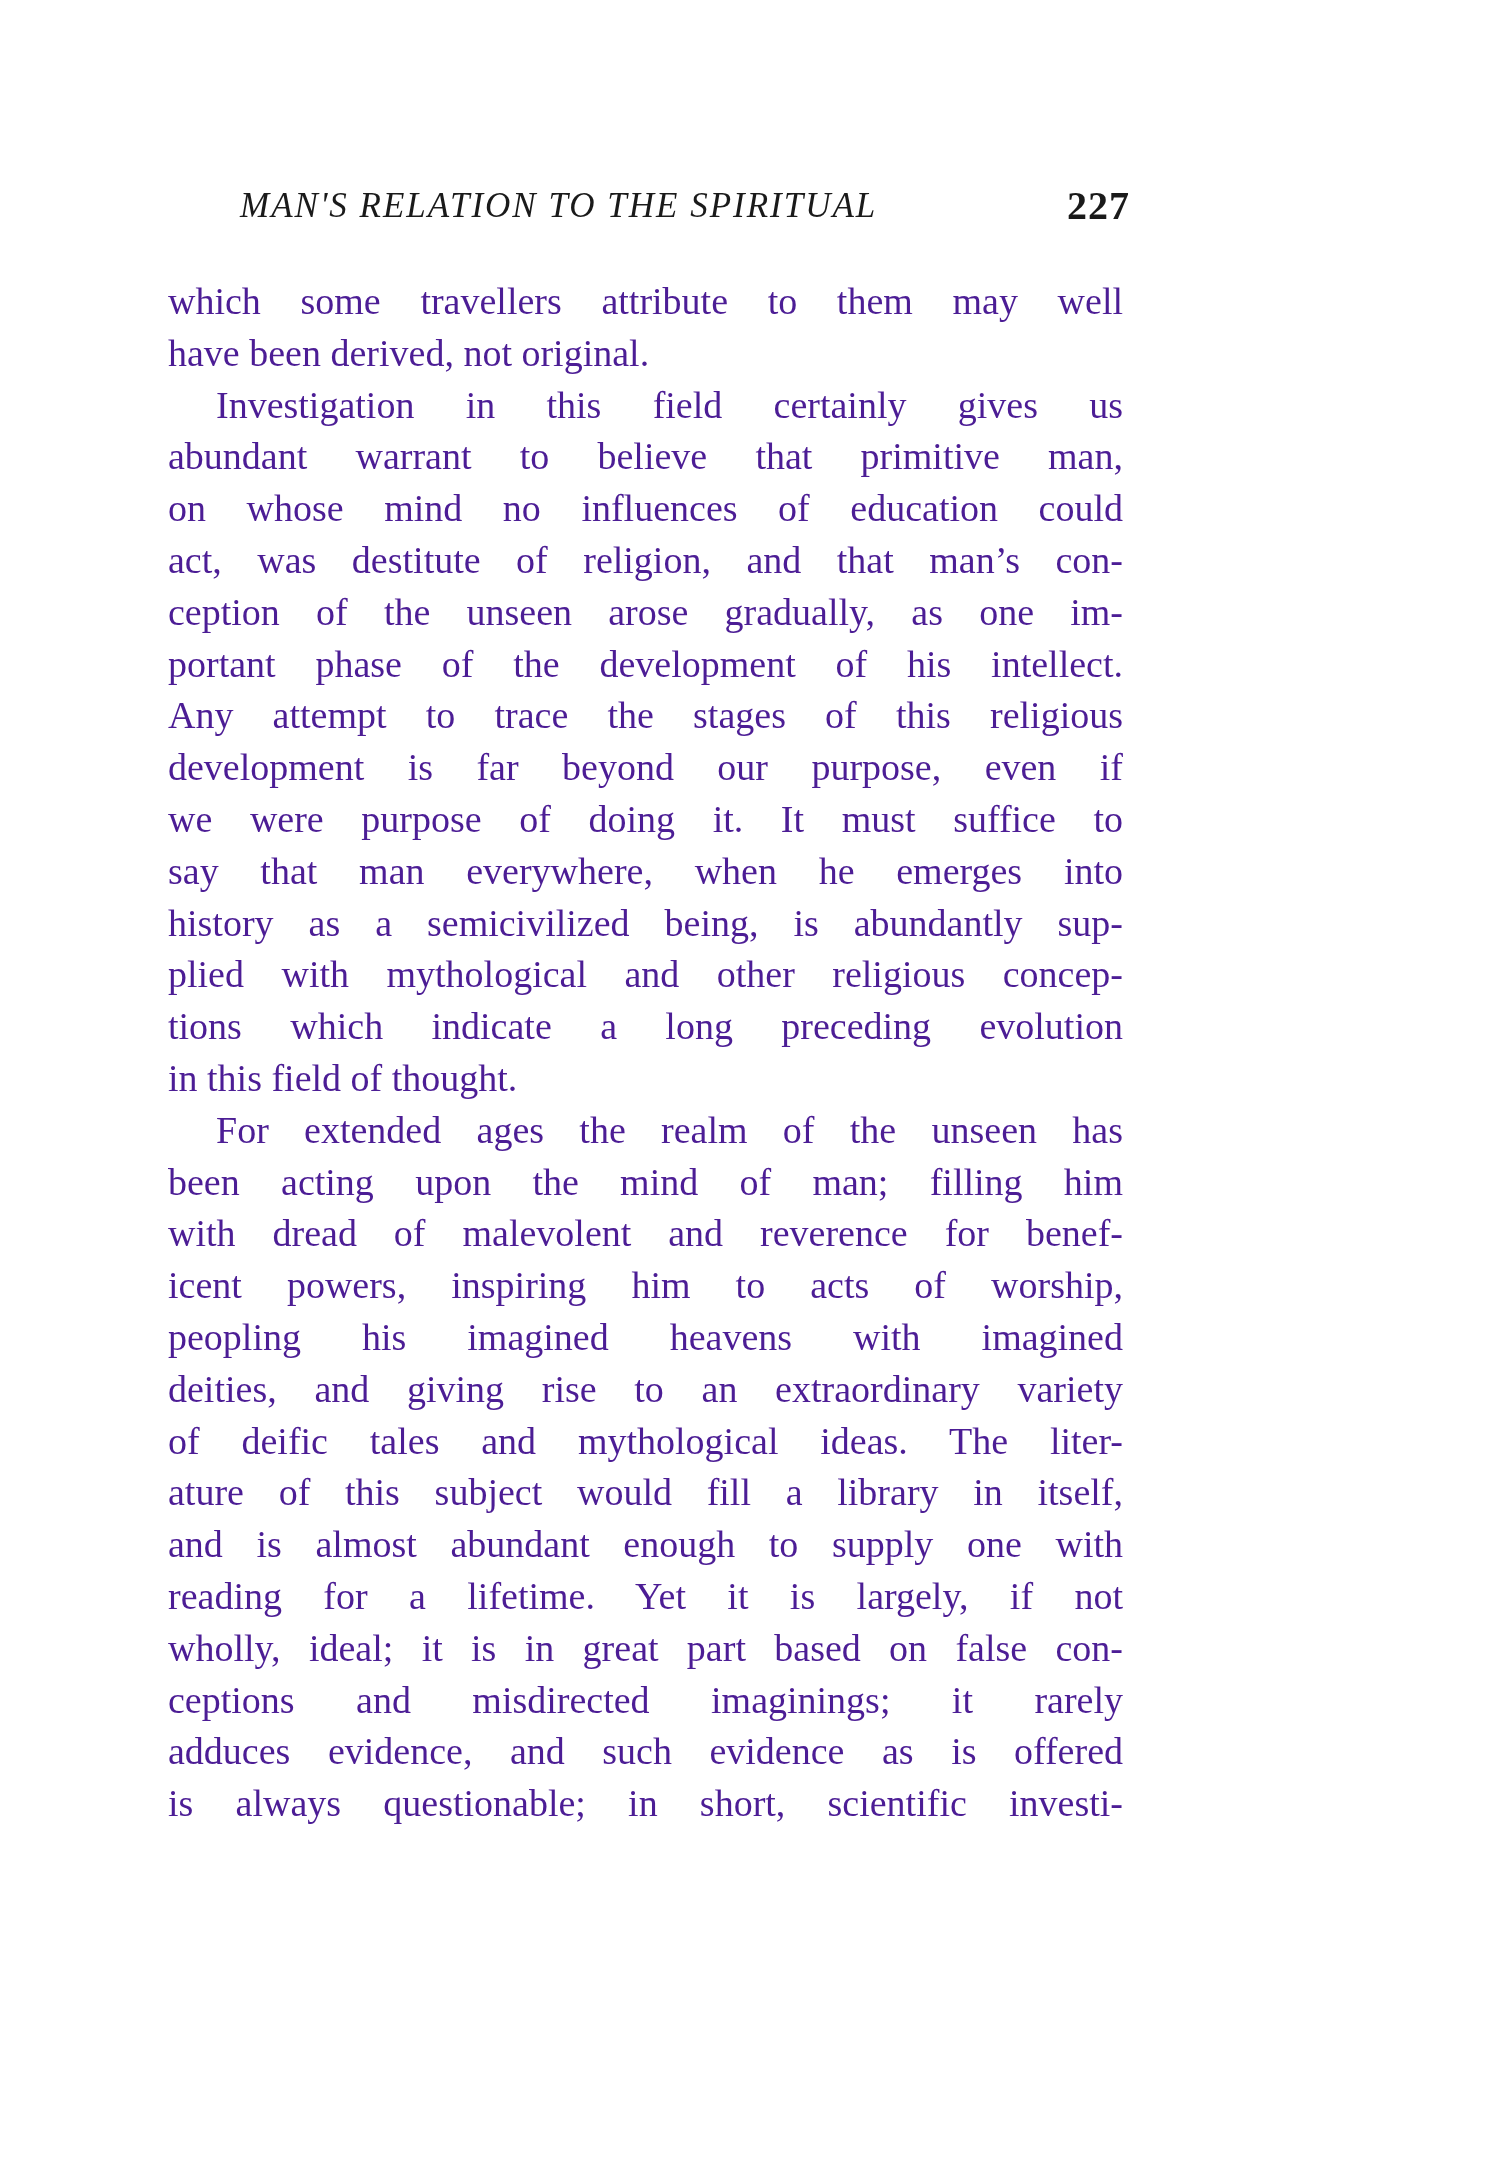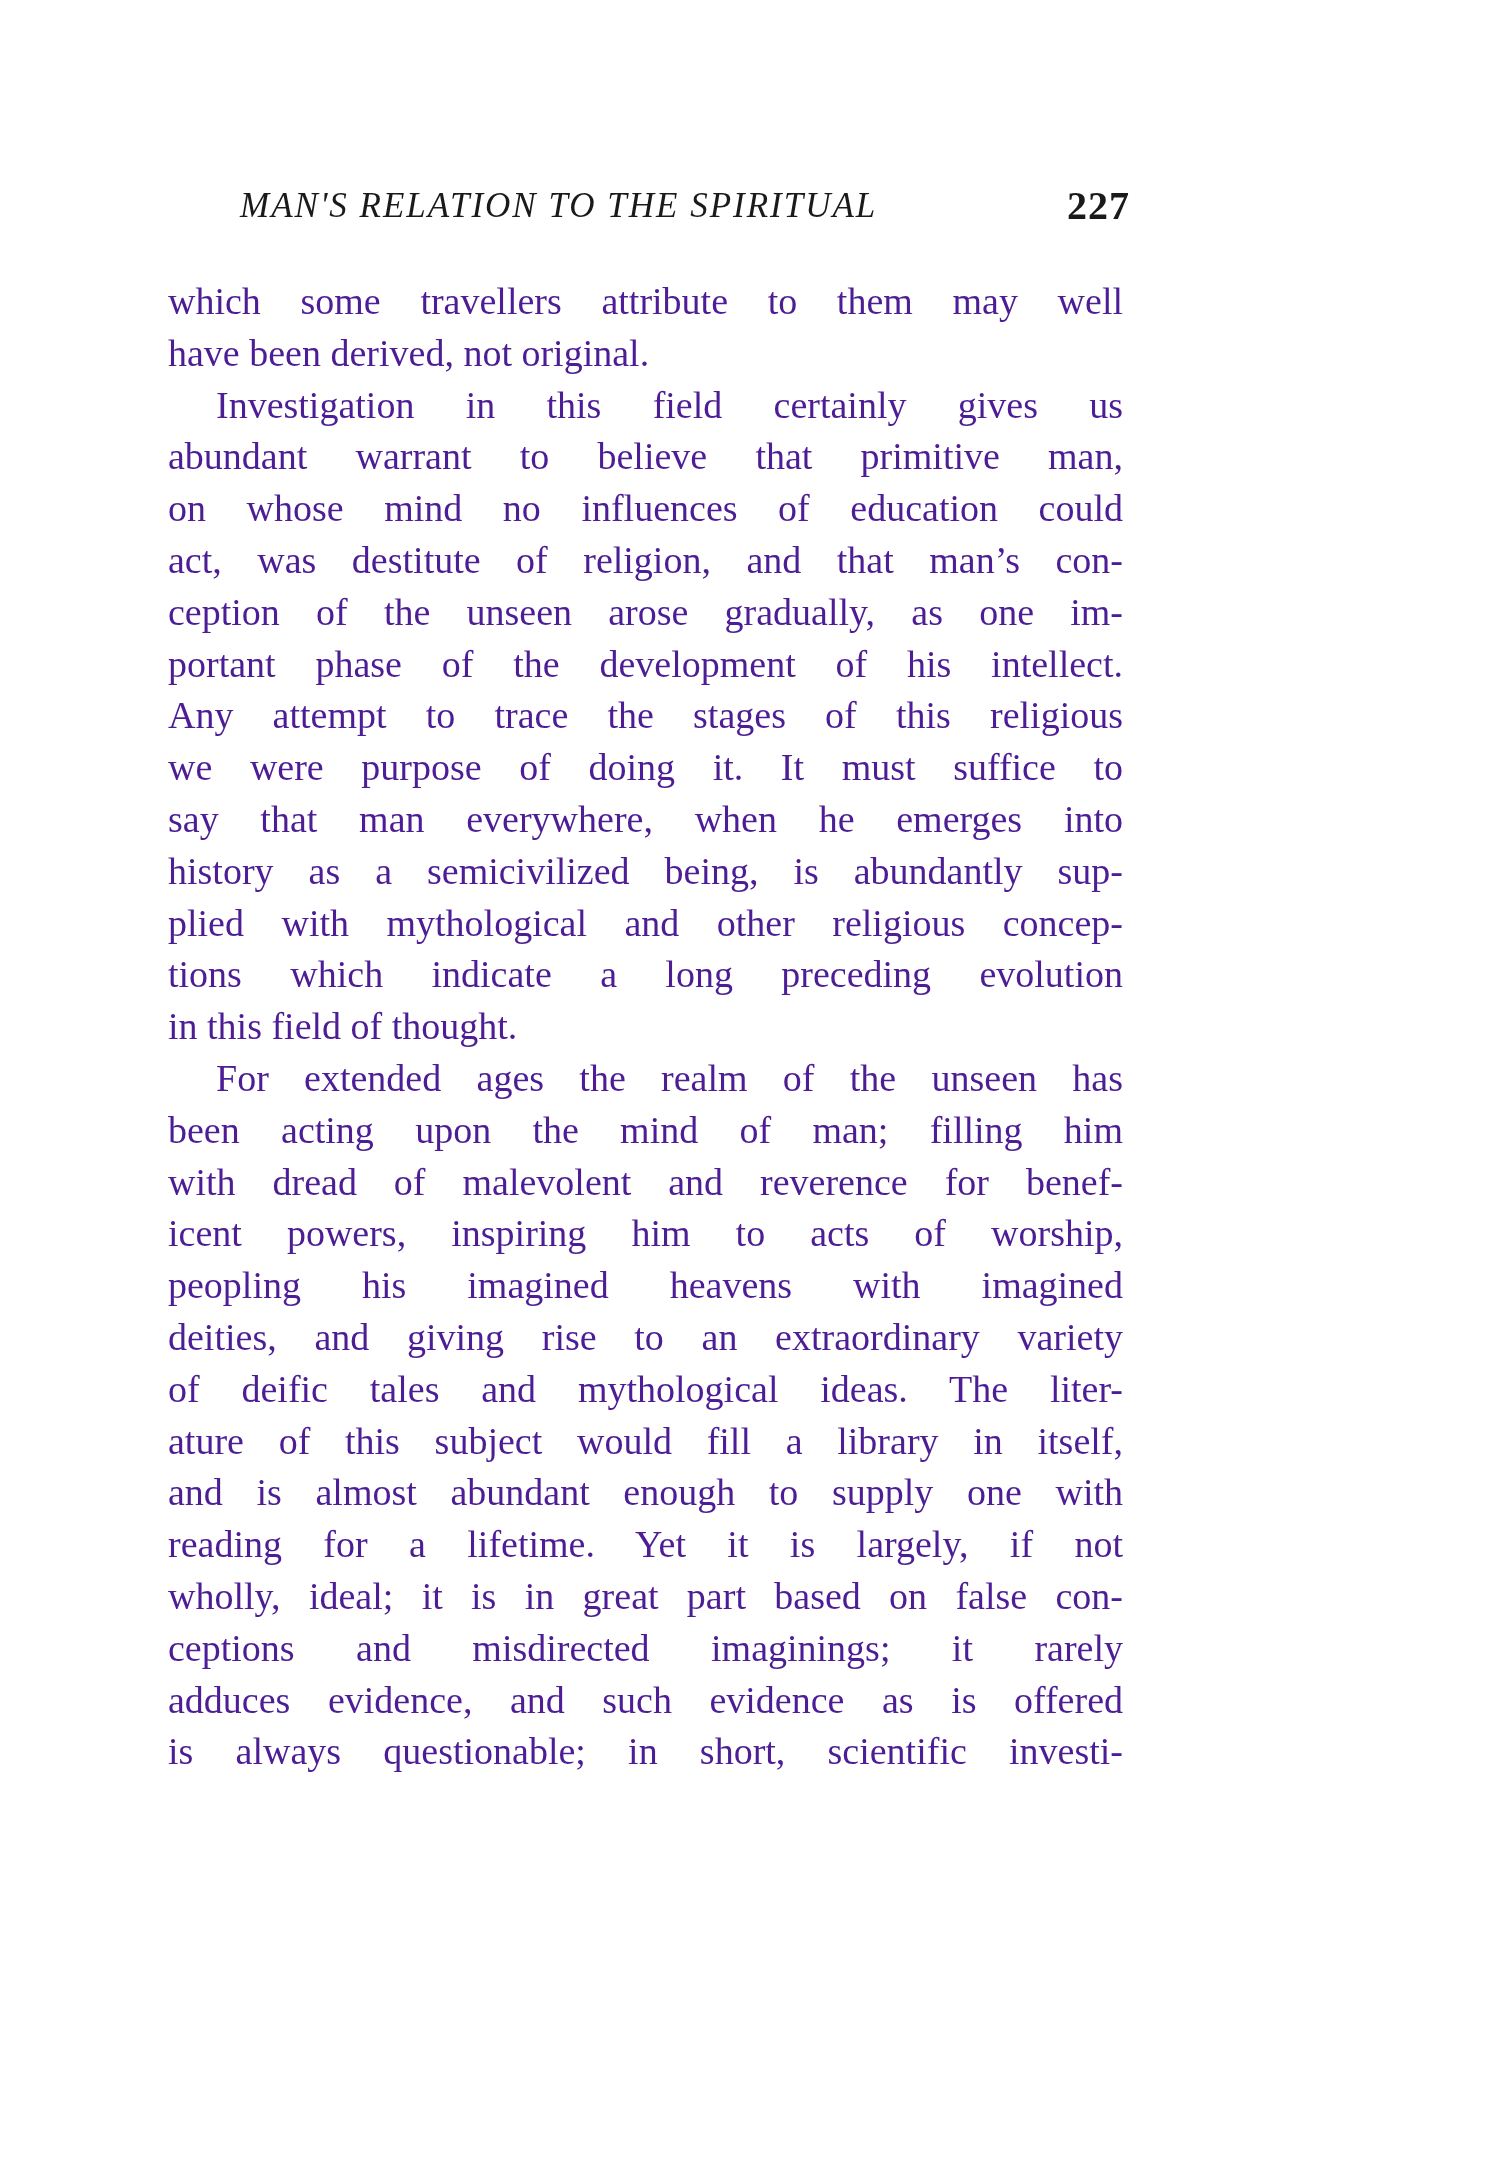--- a/index.html
+++ b/index.html
@@ -46,20 +46,21 @@
     </div>
 
     <div>
       <span class="line indent">Investigation in this field certainly gives us</span>
       <span class="line">abundant warrant to believe that primitive man,</span>
       <span class="line">on whose mind no influences of education could</span>
       <span class="line">act, was destitute of religion, and that man’s con-</span>
       <span class="line">ception of the unseen arose gradually, as one im-</span>
       <span class="line">portant phase of the development of his intellect.</span>
       <span class="line">Any attempt to trace the stages of this religious</span>
+      <span class="line">development is far beyond our purpose, even if</span>
       <span class="line">we were purpose of doing it.  It must suffice to</span>
       <span class="line">say that man everywhere, when he emerges into</span>
       <span class="line">history as a semicivilized being, is abundantly sup-</span>
       <span class="line">plied with mythological and other religious concep-</span>
       <span class="line">tions which indicate a long preceding evolution</span>
       <span class="line last">in this field of thought.</span>
     </div>
 
     <div>
       <span class="line indent">For extended ages the realm of the unseen has</span>

